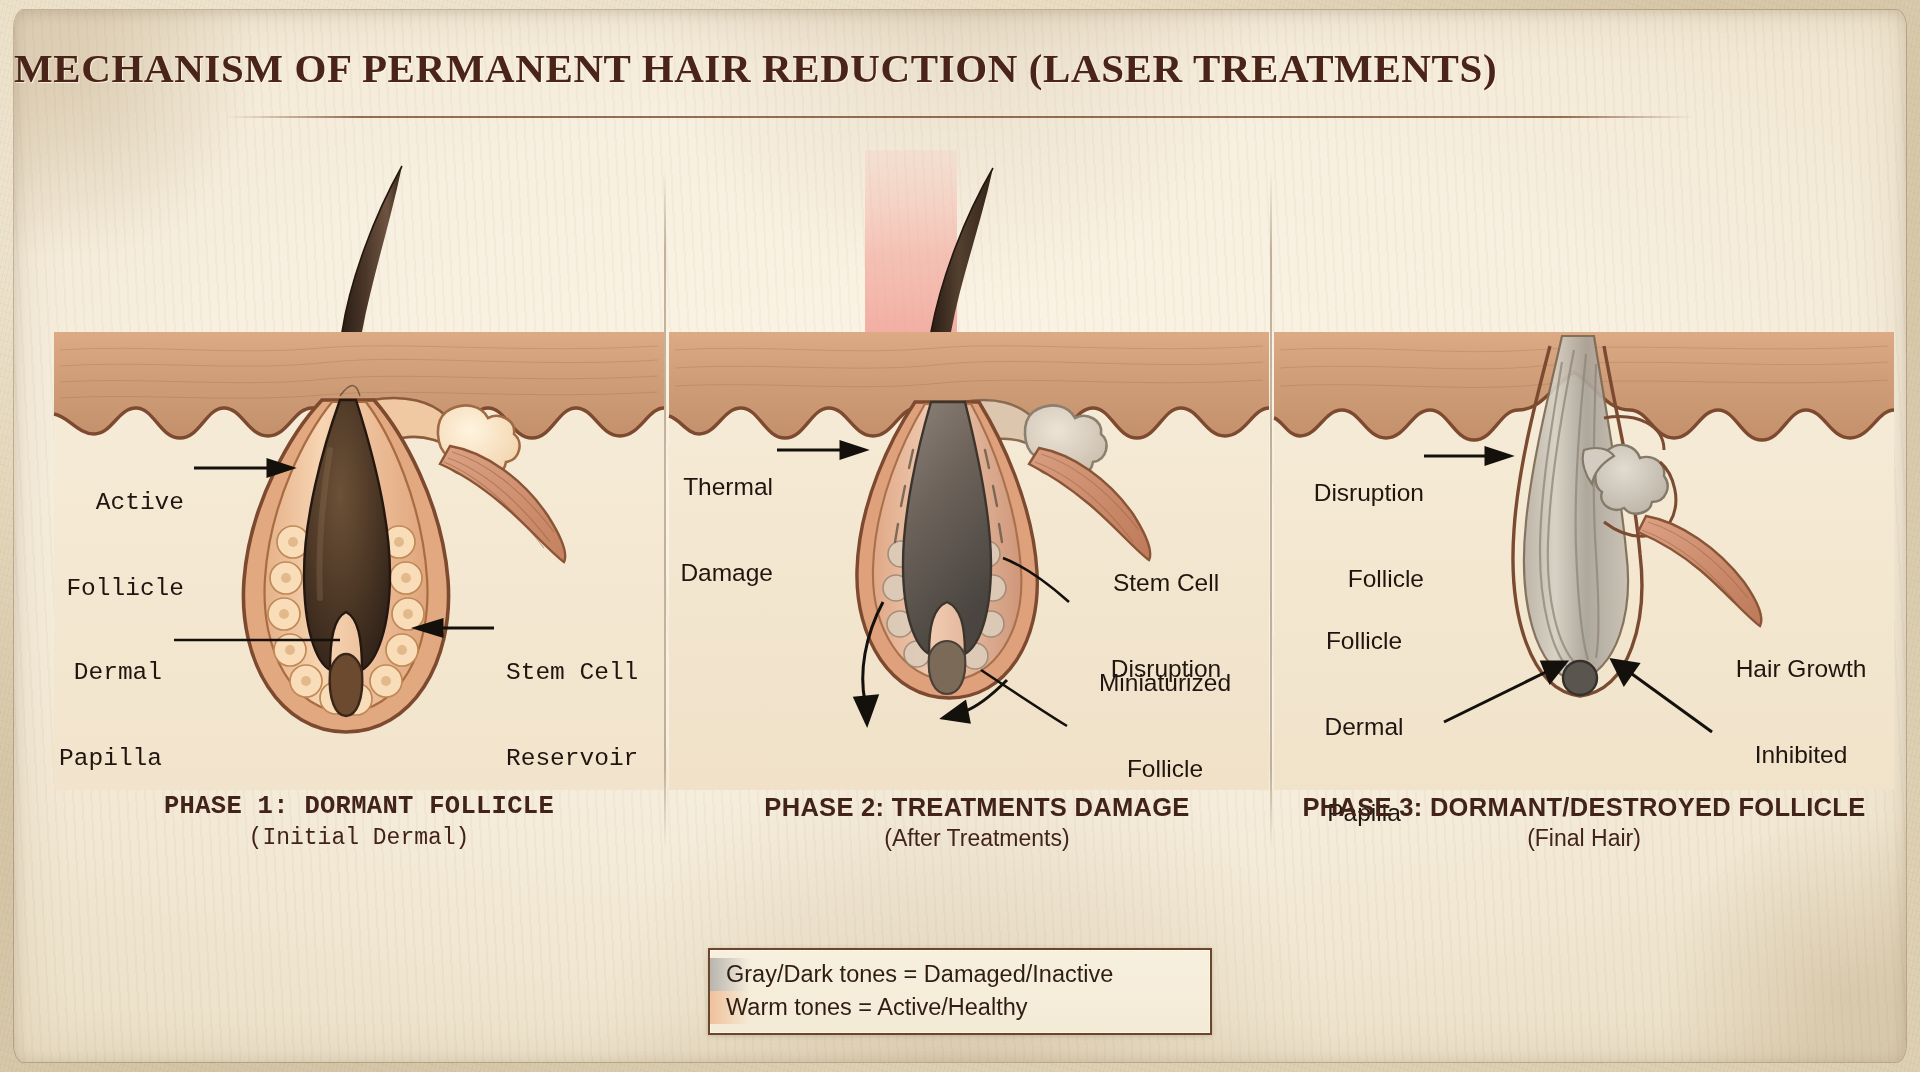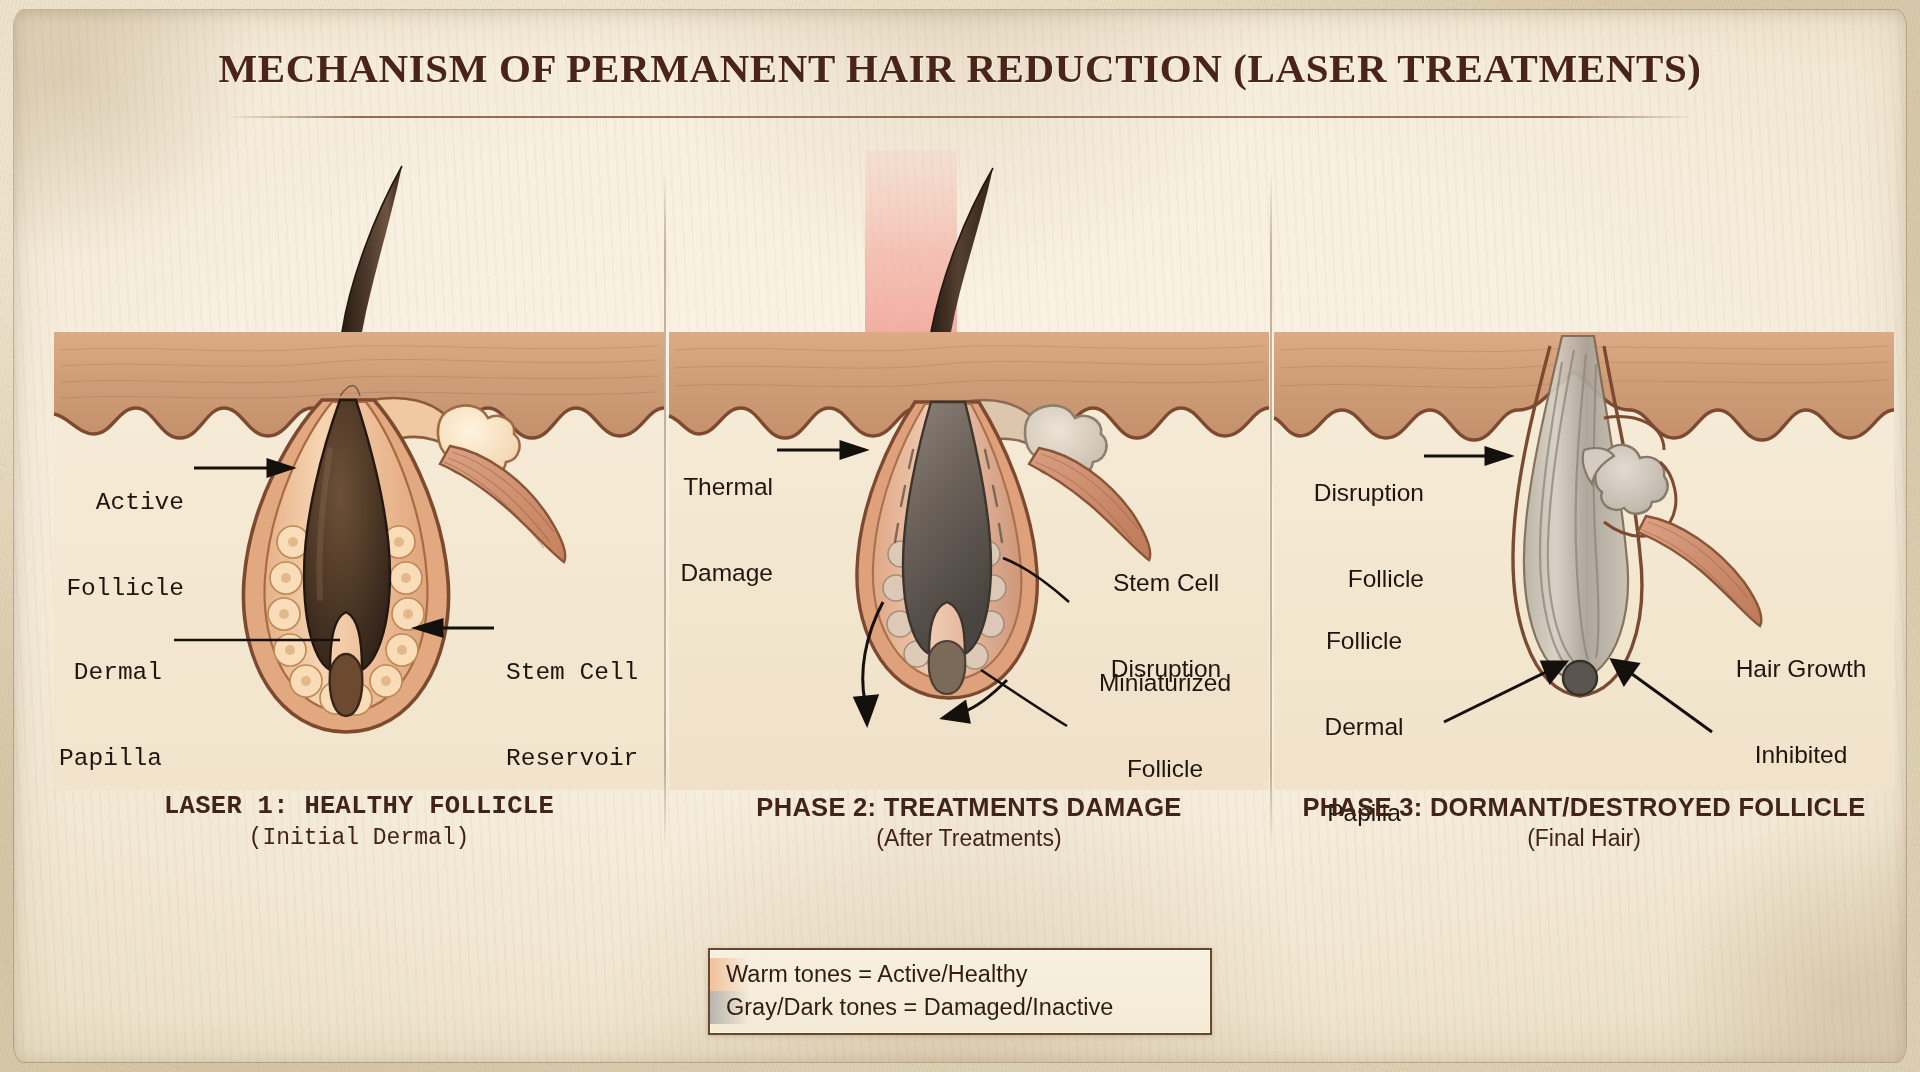--- a/index.html
+++ b/index.html
@@ -42,42 +42,42 @@
     background:
       radial-gradient(circle at 3% 6%,rgba(150,118,74,.22) 0,transparent 9%),
       radial-gradient(circle at 97% 94%,rgba(150,118,74,.20) 0,transparent 9%),
       radial-gradient(circle at 50% 103%,rgba(155,124,80,.18) 0,transparent 26%),
       radial-gradient(circle at 50% -3%,rgba(155,124,80,.14) 0,transparent 22%),
       repeating-linear-gradient(87deg, rgba(170,140,100,.05) 0 2px, transparent 2px 9px);
     mix-blend-mode:multiply;pointer-events:none;
   }
 
   
-  .title-wrap{position:absolute;left:0;right:0;top:34px;text-align:center;}
+  .title-wrap{position:absolute;left:0;right:0;top:34px;}
   .title{
     font-family:"Liberation Serif","DejaVu Serif",serif;
     font-weight:700;font-size:41px;letter-spacing:.6px;
     color:#4a2418;
     text-shadow:1px 1px 0 rgba(255,248,233,.75);
     white-space:nowrap;
   }
   .title-rule{
     position:absolute;left:212px;right:212px;top:106px;height:2px;
     background:linear-gradient(90deg,rgba(120,72,44,0) 0%,rgba(120,72,44,.78) 9%,rgba(120,72,44,.78) 91%,rgba(120,72,44,0) 100%);
   }
 
   
   .panels{position:absolute;left:40px;right:40px;top:140px;height:770px;}
   .divider{
     position:absolute;top:20px;width:2px;height:680px;
     background:linear-gradient(180deg,rgba(120,92,58,0) 0%,rgba(120,92,58,.42) 12%,rgba(120,92,58,.42) 88%,rgba(120,92,58,0) 100%);
   }
   .panel{position:absolute;top:0;height:770px;}
   .panel1{left:0;width:610px;font-family:Liberation Mono, monospace;}
-  .panel2{left:615px;width:600px;}
+  .panel2{left:615px;width:600px;padding-left:16px;}
   .panel3{left:1220px;width:620px;}
 
   .art{position:absolute;left:0;top:0;width:100%;height:640px;}
 
   
   .cap{
     position:absolute;left:0;right:0;top:642px;text-align:center;
     color:#42231a;
   }
   .cap-main{font-size:25.5px;font-weight:700;letter-spacing:.3px;line-height:1.18;white-space:nowrap;}
@@ -284,21 +284,21 @@
         <div class="lbl r" style="left:0px;top:452px;width:108px;">
           <div>Dermal</div>
           <div>Papilla</div>
         </div>
         <div class="lbl" style="left:452px;top:452px;width:170px;">
           <div>Stem Cell</div>
           <div>Reservoir</div>
         </div>
 
         <div class="cap">
-          <div class="cap-main">LASER 1: HEALTHY FOLLICLE</div>
+          <div class="cap-main">PHASE 1: DORMANT FOLLICLE</div>
           <div class="cap-sub">(Initial Dermal)</div>
         </div>
       </div>
 
       <div class="panel panel2">
         <div class="art">
           <svg viewBox="0 0 600 640" width="600" height="640">
             <defs>
               <linearGradient id="p2skin" x1="0" y1="0" x2="0" y2="1">
                 <stop offset="0%" stop-color="#dcab86"></stop>
@@ -589,23 +589,23 @@
         <div class="cap">
           <div class="cap-main">PHASE 3: DORMANT/DESTROYED FOLLICLE</div>
           <div class="cap-sub">(Final Hair)</div>
         </div>
       </div>
 
     </div>
 
     <div class="legend">
       <div class="legend-row">
+        <span class="legend-sw sw-gray"></span>
+        <span class="legend-txt">Gray/Dark tones = Damaged/Inactive</span>
+      </div>
+      <div class="legend-row">
         <span class="legend-sw sw-warm"></span>
         <span class="legend-txt">Warm tones = Active/Healthy</span>
       </div>
-      <div class="legend-row">
-        <span class="legend-sw sw-gray"></span>
-        <span class="legend-txt">Gray/Dark tones = Damaged/Inactive</span>
-      </div>
     </div>
 
   </div>
 </div>
 
 </body></html>

